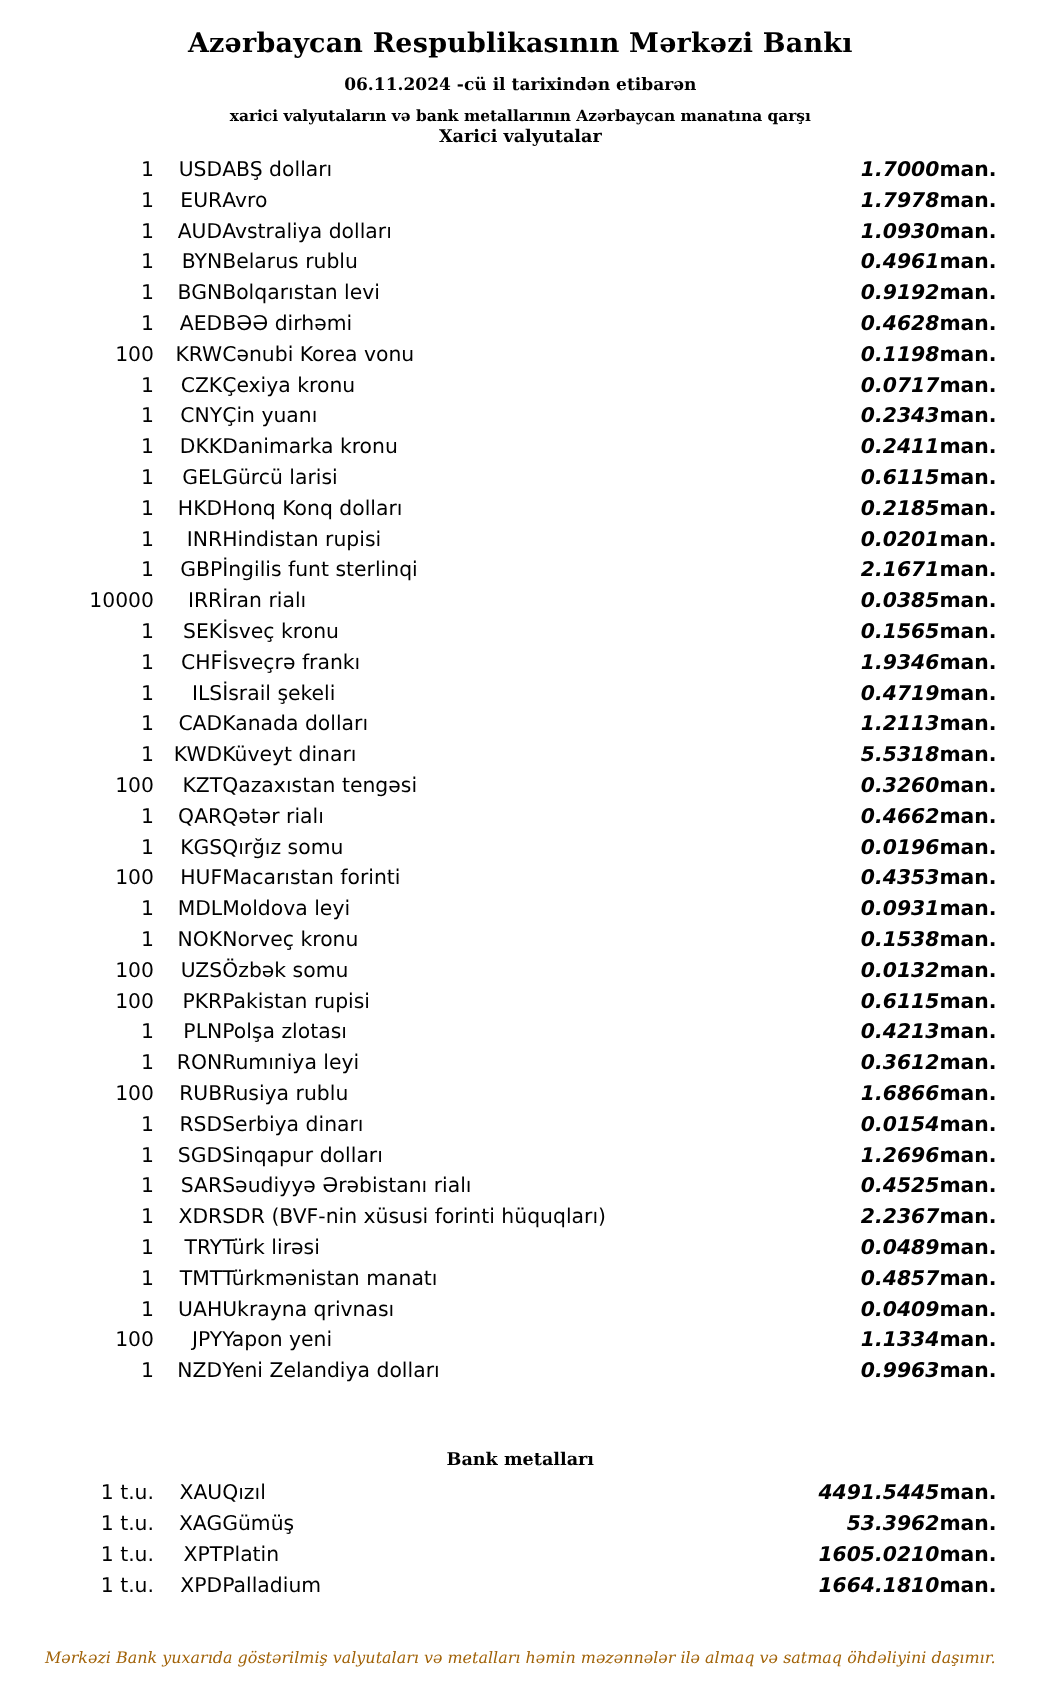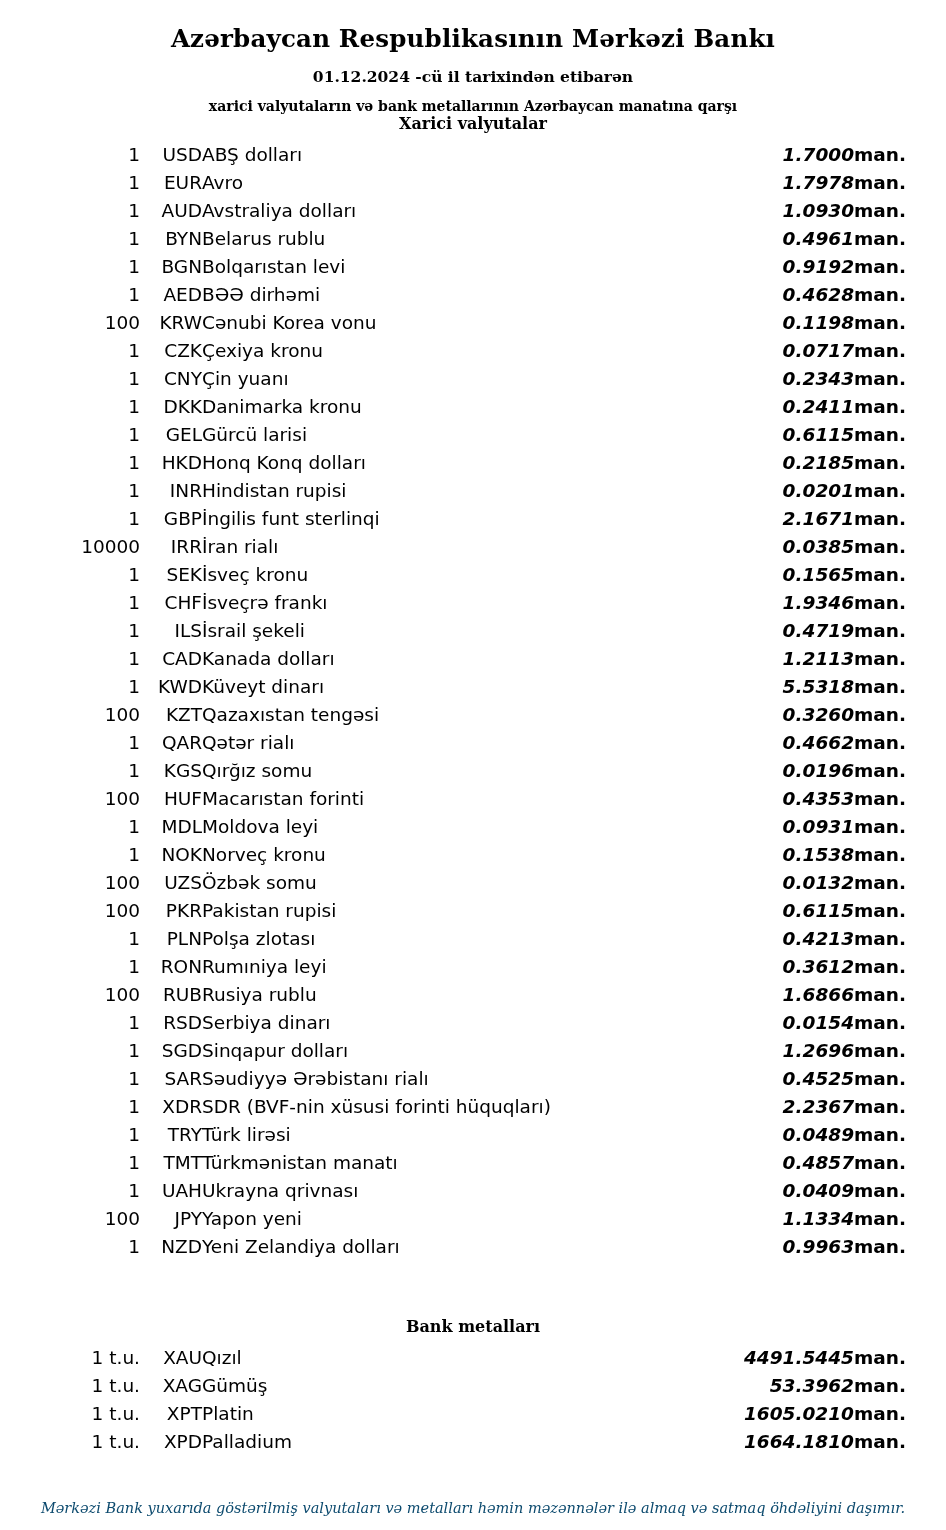--- a/index.html
+++ b/index.html
@@ -100,30 +100,30 @@
   table.metals td.c-code { width: 62px; }
   .footnote {
     position: absolute;
     left: 0;
     right: 0;
     bottom: 14px;
     text-align: center;
     font-family: "DejaVu Serif", serif;
     font-style: italic;
     font-size: 14.5px;
-    color: #0c4a6e;
+    color: #a16207;
   }
 </style>
 </head>
 <body>
 
 <div class="page">
 
   <div class="hdr-title">Azərbaycan Respublikasının Mərkəzi Bankı</div>
-  <div class="hdr-sub1">01.12.2024 -cü il tarixindən etibarən</div>
+  <div class="hdr-sub1">06.11.2024 -cü il tarixindən etibarən</div>
   <div class="hdr-sub2">xarici valyutaların və bank metallarının Azərbaycan manatına qarşı</div>
 
   <div class="section-title sect-fx">Xarici valyutalar</div>
 
   <table class="rates currencies">
     <tbody>
         <tr>
           <td class="c-amount">1</td>
           <td class="c-code">USD</td>
           <td class="c-name">ABŞ dolları</td>

